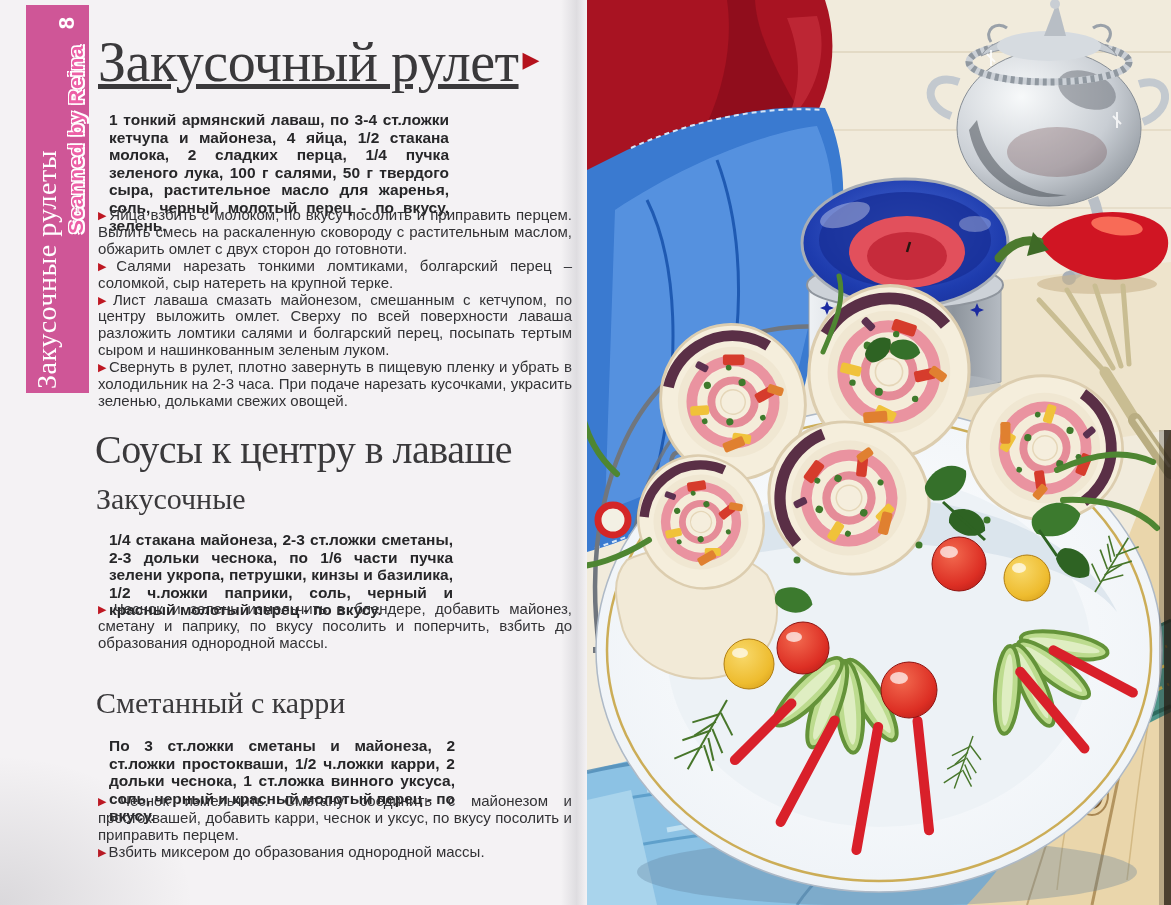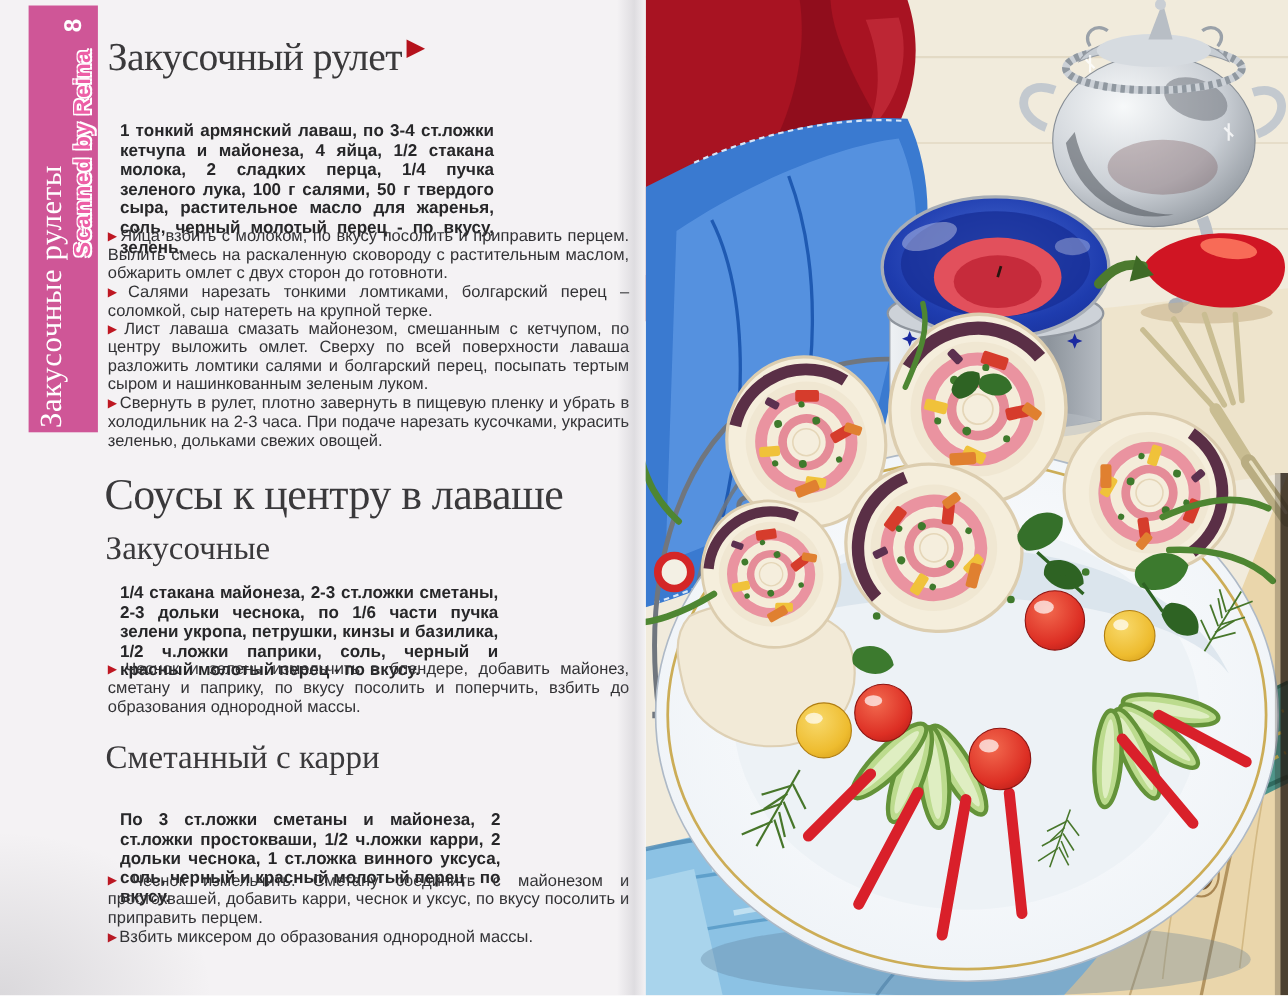--- a/index.html
+++ b/index.html
@@ -16,26 +16,26 @@
   .sidebar{position:absolute;left:26px;top:5px;width:63px;height:388px;background:#cf5697;}
   .vtext{writing-mode:vertical-rl;transform:rotate(180deg);display:inline-block;white-space:nowrap;}
   .pagenum{position:absolute;top:12px;right:9px;color:#fff;font-weight:bold;font-size:22px;}
   .scanned{position:absolute;top:40px;right:1px;color:#ed5fa6;font-weight:bold;font-size:21px;letter-spacing:.5px;
            text-shadow:-1.5px -1.5px 0 #fff,1.5px -1.5px 0 #fff,-1.5px 1.5px 0 #fff,1.5px 1.5px 0 #fff;}
   .ribbon-title{position:absolute;bottom:4px;left:5px;color:#fff;font-family:"Liberation Serif",serif;
            font-size:28px;letter-spacing:.5px;}
 
   .h1wrap{position:absolute;left:98px;top:30px;width:480px;}
   h1,h2,h3{margin:0;font-family:"Liberation Serif",serif;font-weight:normal;color:#3a393b;}
-  h1{font-size:36px;display:inline;letter-spacing:-.5px;}
+  h1{font-size:56px;display:inline;letter-spacing:-.5px;text-decoration:underline;}
   .arrow{color:#b5121c;font-size:22px;vertical-align:14px;margin-left:4px;}
   .h2w{position:absolute;left:95px;top:426px;}
   h2{font-size:40px;letter-spacing:-.5px;}
   .h3a{position:absolute;left:96px;top:482px;}
-  .h3b{position:absolute;left:96px;top:672px;}
+  .h3b{position:absolute;left:96px;top:686px;}
   h3{font-size:30px;}
 
   .ing{position:absolute;left:98px;margin:11px;font-weight:bold;color:#272729;
        font-size:15.5px;line-height:17.6px;text-align:justify;}
   .ing1{top:100px;width:340px;}
   .ing2{top:520px;width:344px;}
   .ing3{top:726px;width:346px;}
 
   .steps{position:absolute;left:98px;width:474px;color:#323235;font-size:15px;line-height:16.9px;text-align:justify;}
   .steps p{margin:0;}

